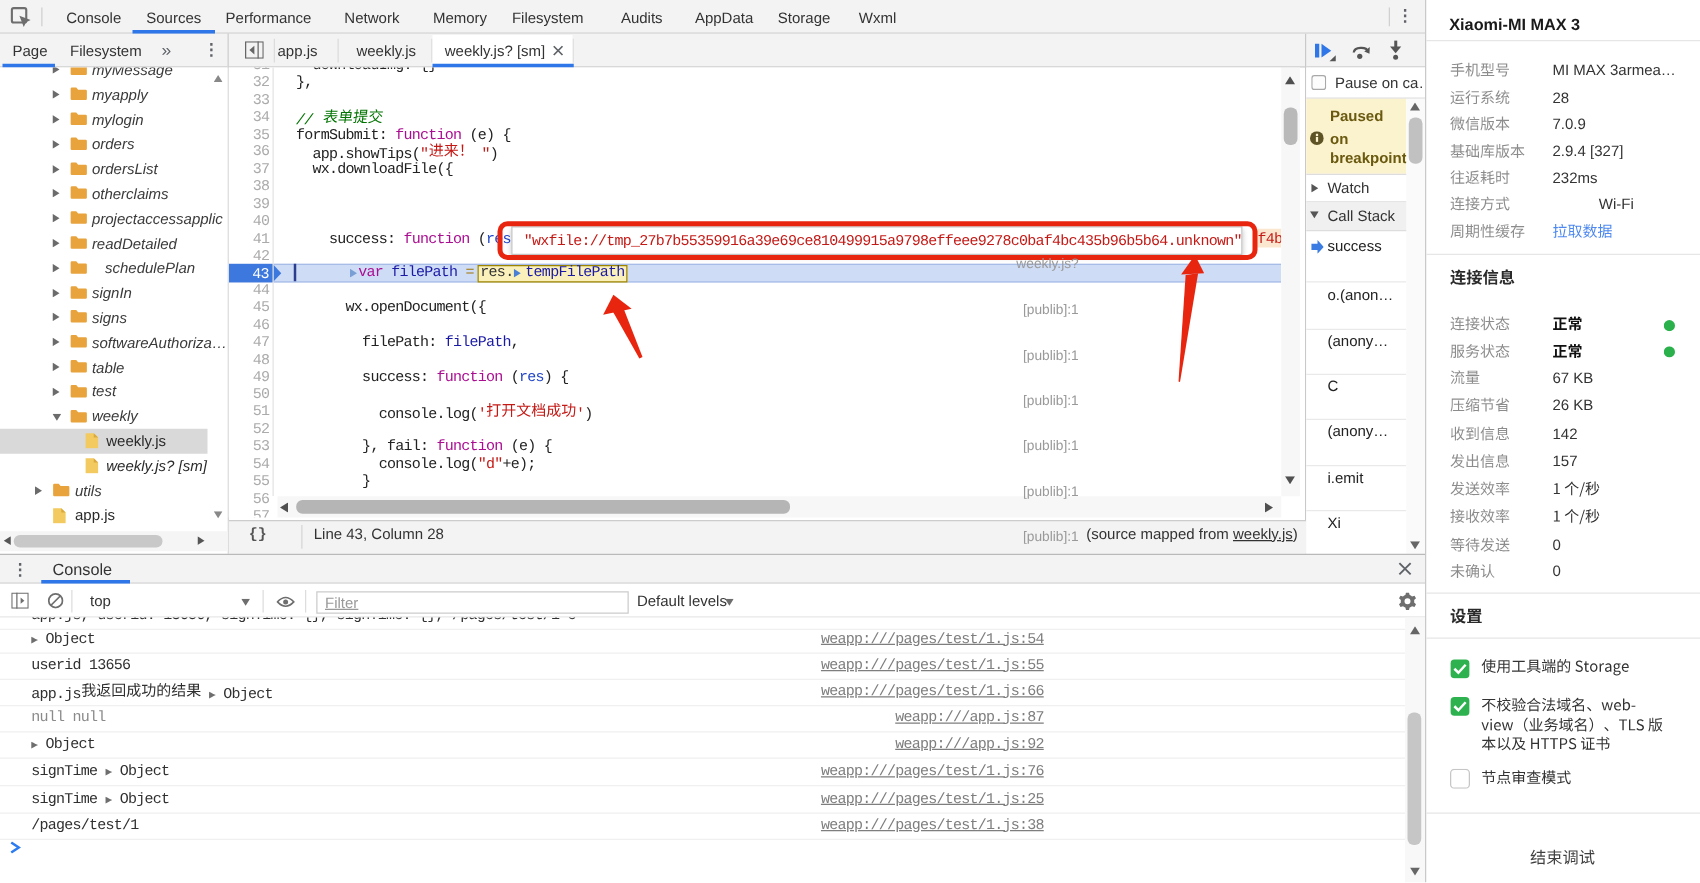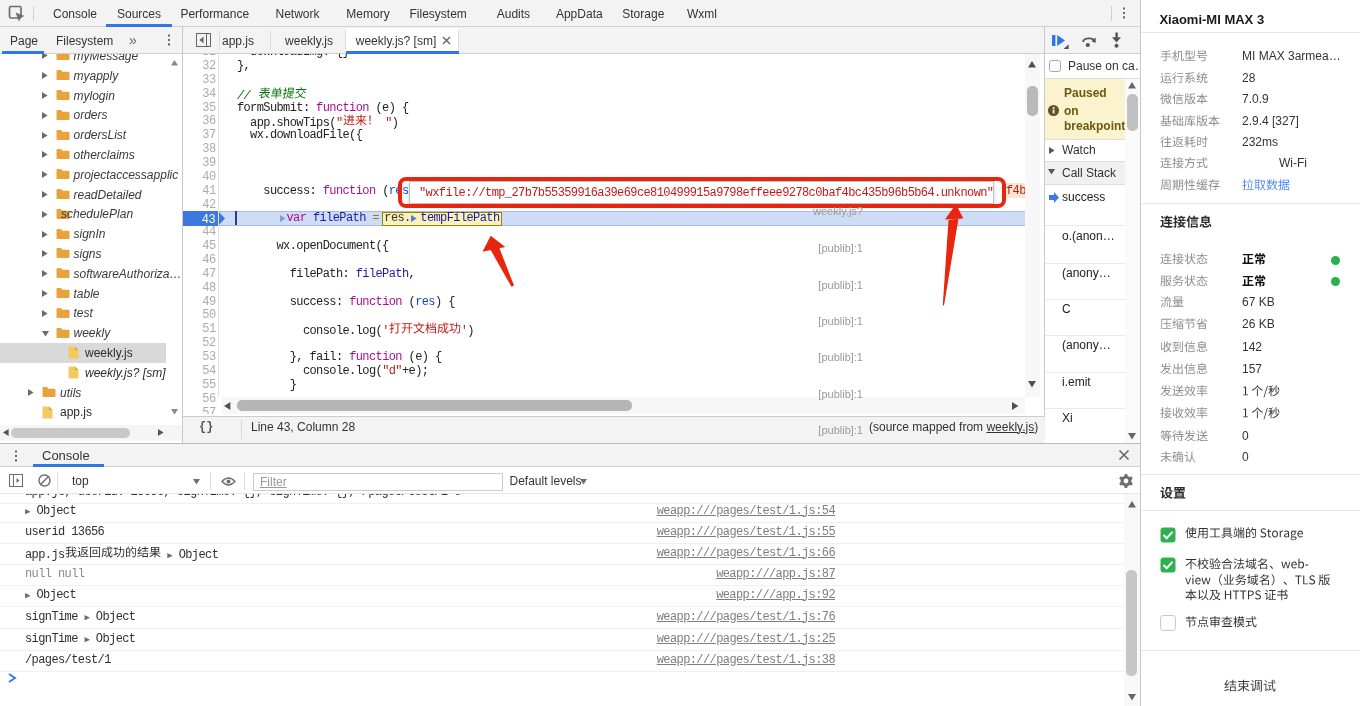--- a/index.html
+++ b/index.html
@@ -118,21 +118,21 @@
 <svg style="position:absolute;left:56.0px;top:134.0px" width="14" height="12" viewBox="0 0 14 12">
         <path d="M0.5 2 Q0.5 1 1.5 1 L5 1 L6.5 2.8 L12.5 2.8 Q13.5 2.8 13.5 3.8 L13.5 10 Q13.5 11 12.5 11 L1.5 11 Q0.5 11 0.5 10 Z" fill="#e8a33c"></path>
       </svg>
 <div style="position:absolute;top:131.5px;font:italic 12px 'Liberation Sans', sans-serif;color:#3a3a3a;white-space:pre;line-height:18px;left:73.5px;">readDetailed</div>
 <svg style="position:absolute;left:41.5px;top:156.8px" width="7" height="7">
         <polygon points="0,0 5.6,3.5 0,7" fill="#6b6b6b"></polygon>
       </svg>
 <svg style="position:absolute;left:56.0px;top:153.8px" width="14" height="12" viewBox="0 0 14 12">
         <path d="M0.5 2 Q0.5 1 1.5 1 L5 1 L6.5 2.8 L12.5 2.8 Q13.5 2.8 13.5 3.8 L13.5 10 Q13.5 11 12.5 11 L1.5 11 Q0.5 11 0.5 10 Z" fill="#e8a33c"></path>
       </svg>
-<div style="position:absolute;top:151.3px;font:italic 12px 'Liberation Sans', sans-serif;color:#3a3a3a;white-space:pre;line-height:18px;left:61px;">schedulePlan</div>
+<div style="position:absolute;top:151.3px;font:italic 12px 'Liberation Sans', sans-serif;color:#3a3a3a;white-space:pre;line-height:18px;left:84px;">schedulePlan</div>
 <svg style="position:absolute;left:41.5px;top:176.6px" width="7" height="7">
         <polygon points="0,0 5.6,3.5 0,7" fill="#6b6b6b"></polygon>
       </svg>
 <svg style="position:absolute;left:56.0px;top:173.6px" width="14" height="12" viewBox="0 0 14 12">
         <path d="M0.5 2 Q0.5 1 1.5 1 L5 1 L6.5 2.8 L12.5 2.8 Q13.5 2.8 13.5 3.8 L13.5 10 Q13.5 11 12.5 11 L1.5 11 Q0.5 11 0.5 10 Z" fill="#e8a33c"></path>
       </svg>
 <div style="position:absolute;top:171.1px;font:italic 12px 'Liberation Sans', sans-serif;color:#3a3a3a;white-space:pre;line-height:18px;left:73.5px;">signIn</div>
 <svg style="position:absolute;left:41.5px;top:196.4px" width="7" height="7">
         <polygon points="0,0 5.6,3.5 0,7" fill="#6b6b6b"></polygon>
       </svg>

